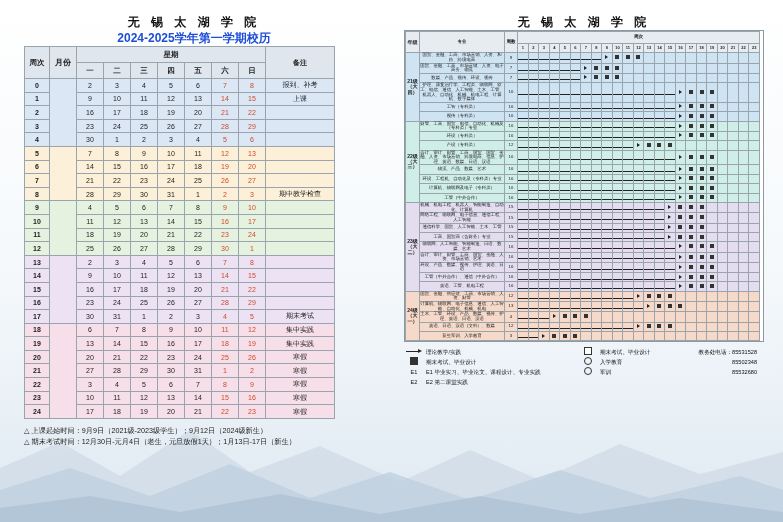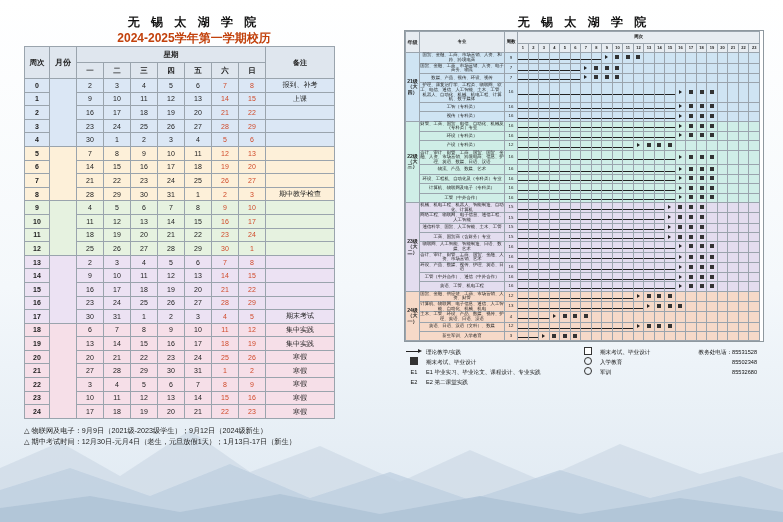--- a/index.html
+++ b/index.html
@@ -9,21 +9,21 @@
     background:linear-gradient(180deg,#ffffff 0%,#f4f8fb 55%,#dfe9f2 100%);
     position:relative;
   }
   
   .mountains{position:absolute;left:0;bottom:0;width:783px;height:150px;z-index:0;opacity:.9;}
   .wrap{position:relative;z-index:2;width:783px;height:522px;}
 
   .panel{position:absolute;}
   .title-block{text-align:center;}
   .title-line1{font-size:12px;font-weight:bold;letter-spacing:4px;color:#111;line-height:16px;}
-  .title-line2{font-size:12px;font-weight:bold;color:#c2410c;line-height:16px;}
+  .title-line2{font-size:12px;font-weight:bold;color:#1d4ed8;line-height:16px;}
 
   
   #left{left:24px;top:14px;width:340px;}
   table.cal{border-collapse:collapse;font-size:7px;color:#222;background:#fff;}
   table.cal td,table.cal th{border:1px solid #9aa4ad;text-align:center;vertical-align:middle;padding:0;}
   .hdr{background:#dfe6ee;font-size:7.5px;font-weight:bold;height:15px;}
   .cal td{height:12.6px;}
   .wk{width:24px;font-weight:bold;}
   .mo{width:26px;font-weight:bold;font-size:8px;}
   .d{width:26px;}
@@ -367,22 +367,22 @@
             <td class="d">19</td>
             <td class="d">20</td>
             <td class="d">21</td>
             <td class="d sat">22</td>
             <td class="d sun">23</td>
             <td class="note">寒假</td>
           </tr>
         </tbody>
       </table>
     <div class="footnotes" id="cal-notes">
-        <div>△ 物联网及电子：9月9日（2021级-2023级学生）；9月12日（2024级新生）</div>
-        <div>△ 期中考试时间：12月30日-元月4日（老生，元旦放假1天）；1月13日-17日（新生）</div>
+        <div>△ 上课起始时间：9月9日（2021级-2023级学生）；9月12日（2024级新生）</div>
+        <div>△ 期末考试时间：12月30日-元月4日（老生，元旦放假1天）；1月13日-17日（新生）</div>
       </div>
   </div>
 
   <div class="panel" id="right">
     <div class="title-block">
       <div class="title-line1">无 锡 太 湖 学 院</div>
     </div>
     <div class="grid-wrap">
       <table class="gr" id="grid-table">
           <tbody>

